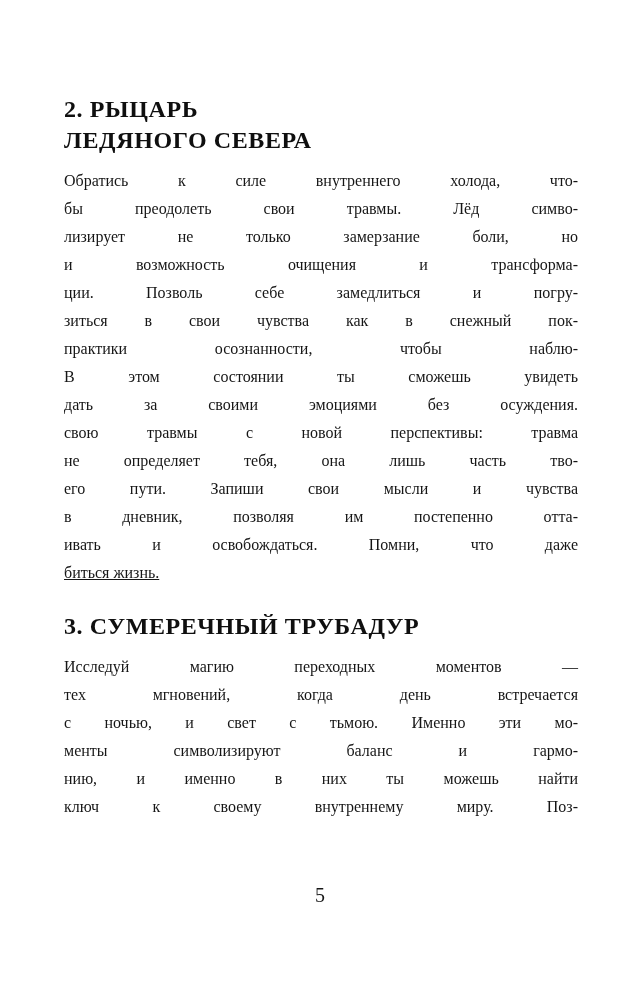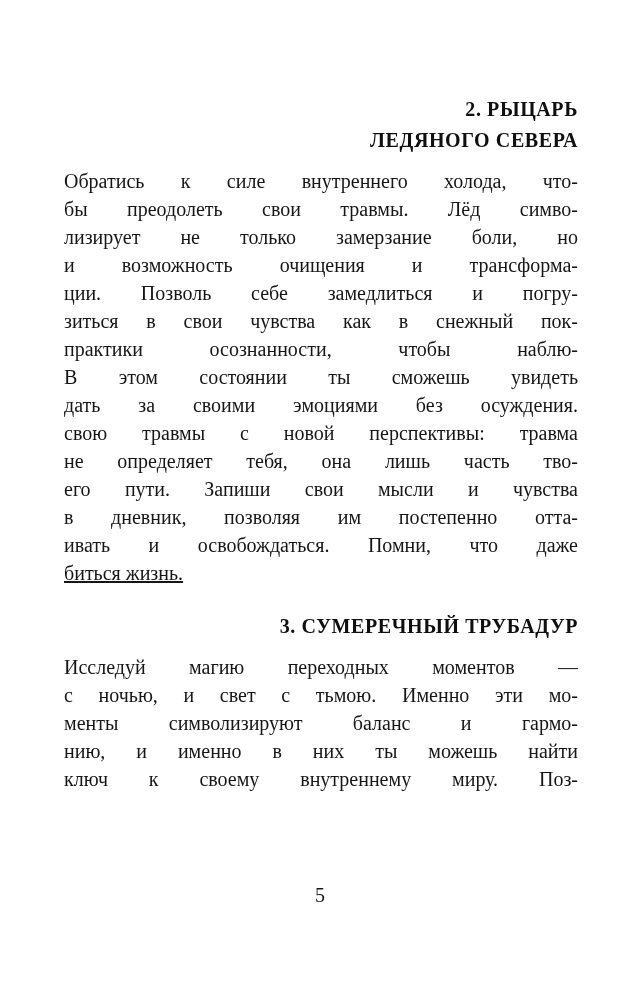--- a/index.html
+++ b/index.html
@@ -16,33 +16,33 @@
     font-family: "Liberation Serif", "DejaVu Serif", serif;
     overflow: hidden;
   }
   .content {
     position: absolute;
     left: 64px;
     right: 62px;
     top: 94px;
   }
   .section-heading {
-    font-size: 20px;
+    font-size: 24px;
     font-weight: bold;
-    text-align: right;
+    text-align: left;
     line-height: 31px;
     letter-spacing: 0.6px;
     margin: 24px 0 11px 0;
     color: #0f0f0f;
   }
   .section-heading:first-child {
     margin-top: 0;
   }
   .paragraph {
-    font-size: 20px;
+    font-size: 16px;
     line-height: 28px;
     color: #161616;
   }
   .text-line {
     text-align: justify;
     text-align-last: justify;
     white-space: normal;
   }
   .text-line.last-left {
     text-align-last: left;
@@ -82,20 +82,21 @@
         <div class="text-line">его пути. Запиши свои мысли и чувства</div>
         <div class="text-line">в дневник, позволяя им постепенно отта-</div>
         <div class="text-line">ивать и освобождаться. Помни, что даже</div>
         <div class="text-line last-left">биться жизнь.</div>
       </div>
       <div class="section-heading">
         <div class="heading-line">3. СУМЕРЕЧНЫЙ ТРУБАДУР</div>
       </div>
       <div class="paragraph">
         <div class="text-line">Исследуй магию переходных моментов —</div>
+        <div class="text-line">тех мгновений, когда день встречается</div>
         <div class="text-line">с ночью, и свет с тьмою. Именно эти мо-</div>
         <div class="text-line">менты символизируют баланс и гармо-</div>
         <div class="text-line">нию, и именно в них ты можешь найти</div>
         <div class="text-line">ключ к своему внутреннему миру. Поз-</div>
       </div>
     </div>
   <div class="page-number">5</div>
 </div>
 
 </body></html>

